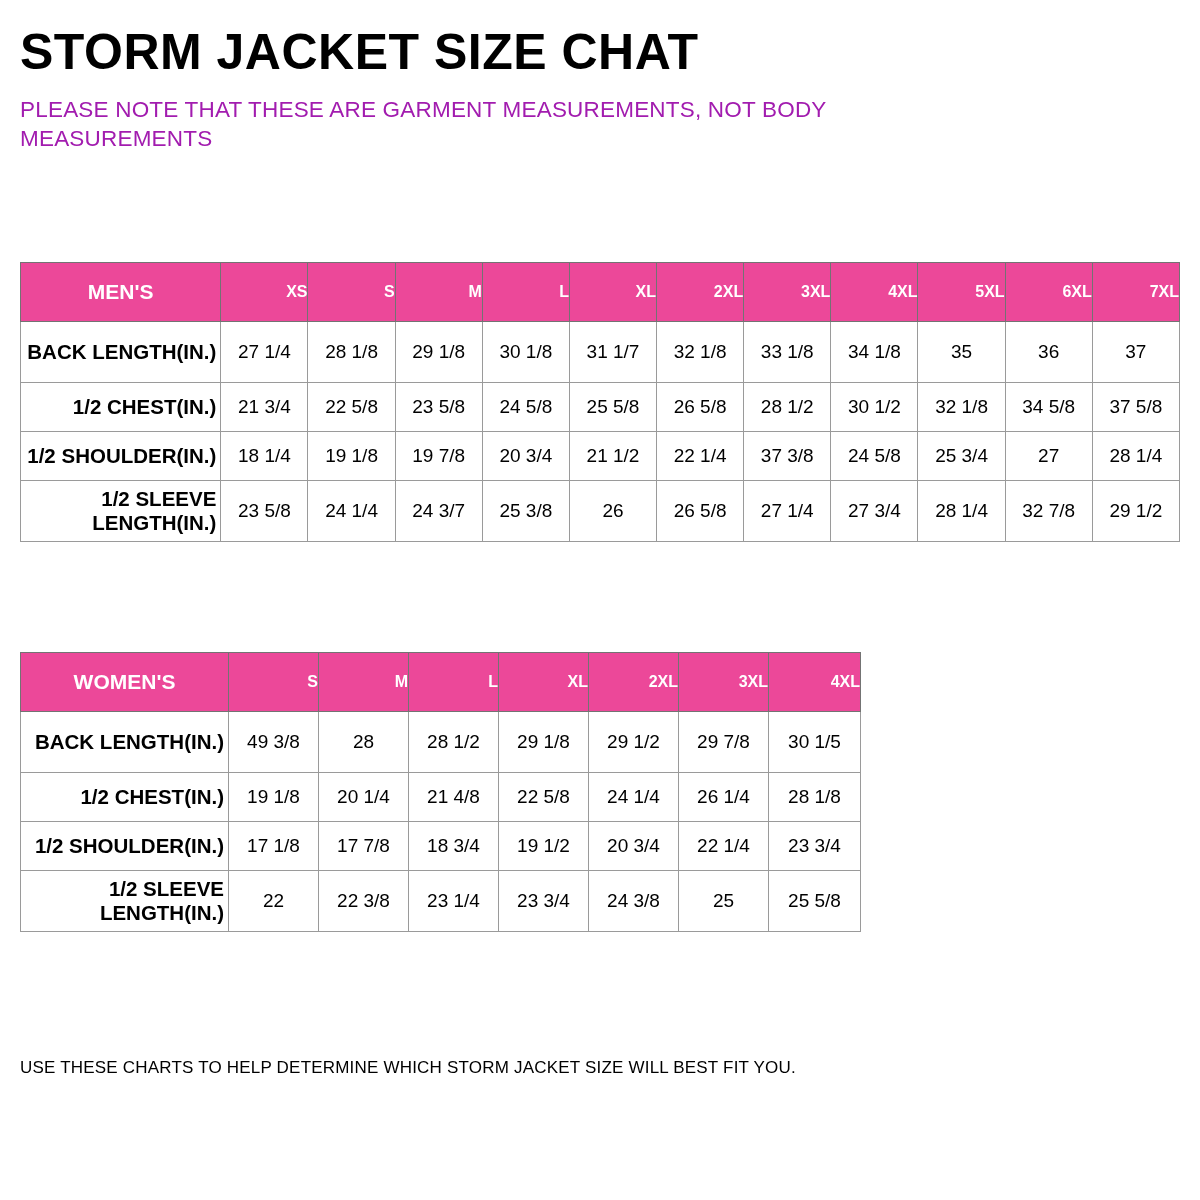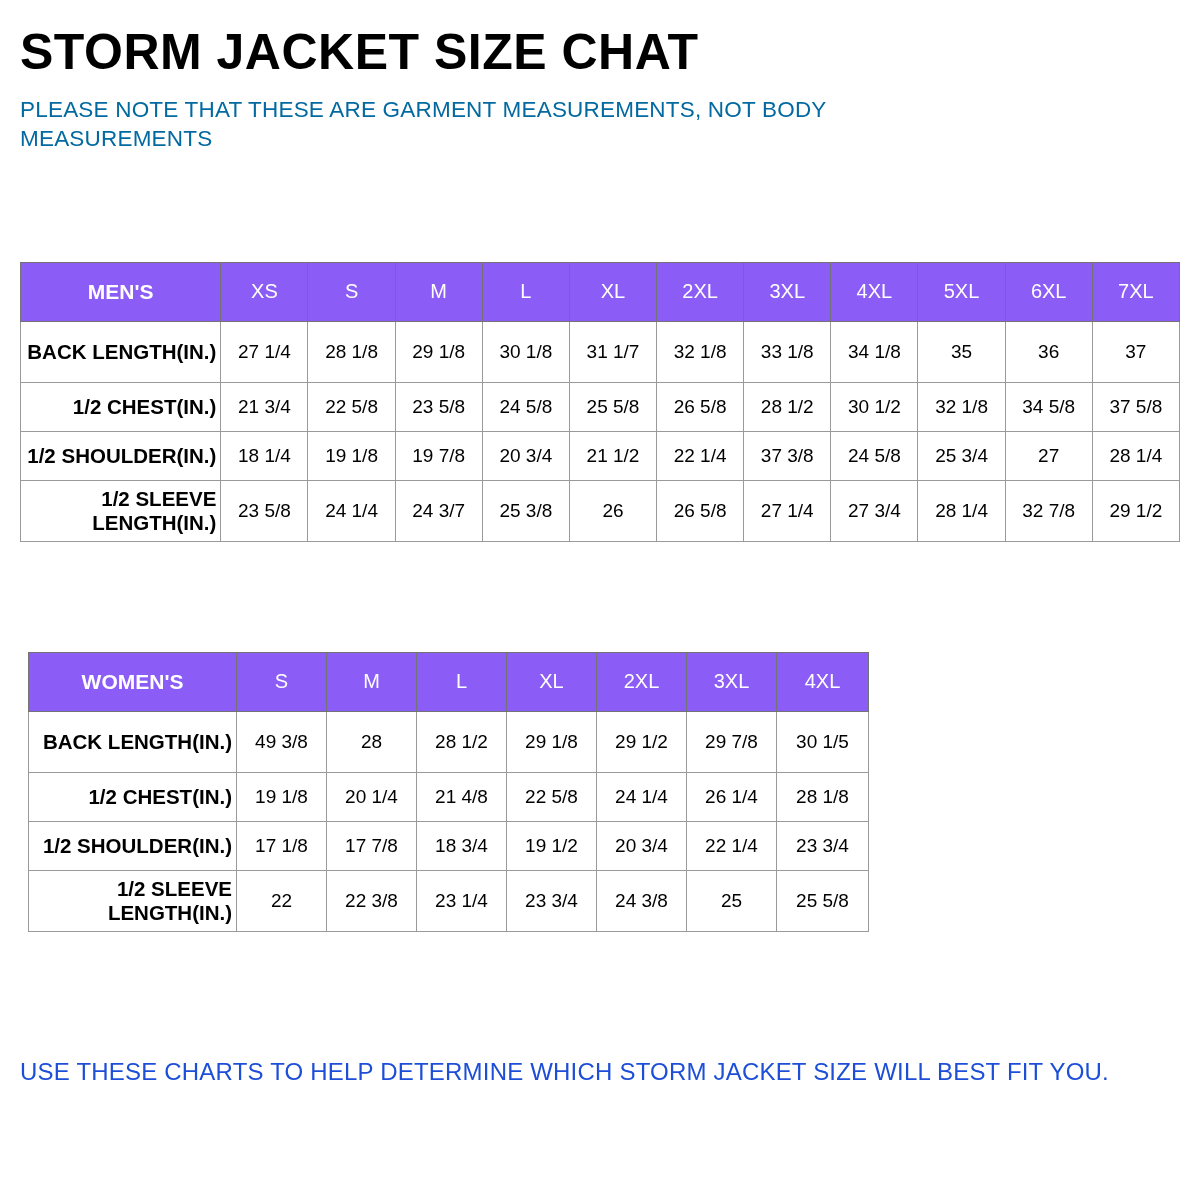--- a/index.html
+++ b/index.html
@@ -23,21 +23,21 @@
   }
   .title {
     font-size: 50px;
     font-weight: bold;
     letter-spacing: 0.5px;
     line-height: 1.05;
     margin: 0 0 14px 0;
     white-space: nowrap;
   }
   .note {
-    color: #0369a1;
+    color: #a21caf;
     font-size: 22.5px;
     line-height: 1.32;
     max-width: 960px;
     margin: 16px 0 0 0;
     letter-spacing: 0.2px;
   }
   .table-wrap {
     margin-top: 0;
   }
   table {
@@ -49,52 +49,53 @@
     text-align: center;
     vertical-align: middle;
     font-size: 19px;
     font-weight: normal;
     padding: 0;
     height: 48px;
     background: #ffffff;
     line-height: 1.18;
   }
   thead td {
-    background: #8b5cf6;
+    background: #ec4899;
     color: #ffffff;
     font-weight: bold;
     font-size: 21px;
     height: 58px;
     border-color: #737373;
   }
   thead td.size-h {
-    font-weight: normal;
-    font-size: 20px;
+    font-weight: bold;
+    font-size: 16px;
+    text-align: right;
   }
   tbody td.rowlabel {
     font-weight: bold;
     font-size: 20.5px;
     padding: 0 4px;
     text-align: right;
   }
   tbody tr.tall td {
     height: 60px;
   }
   .men-table { width: 1160px; margin-left: 0; }
-  .women-table { width: 840px; margin-left: 8px; }
+  .women-table { width: 840px; margin-left: 0; }
 
   .men-wrap { position: absolute; left: 20px; top: 262px; }
   .women-wrap { position: absolute; left: 20px; top: 652px; }
 
   .footer {
     position: absolute;
     left: 20px;
     top: 1058px;
-    color: #1d4ed8;
-    font-size: 24px;
+    color: #000000;
+    font-size: 17px;
     letter-spacing: 0.2px;
     white-space: nowrap;
   }
 </style>
 </head>
 <body>
 
 <div class="page">
 
   <h1 class="title">STORM JACKET SIZE CHAT</h1>

